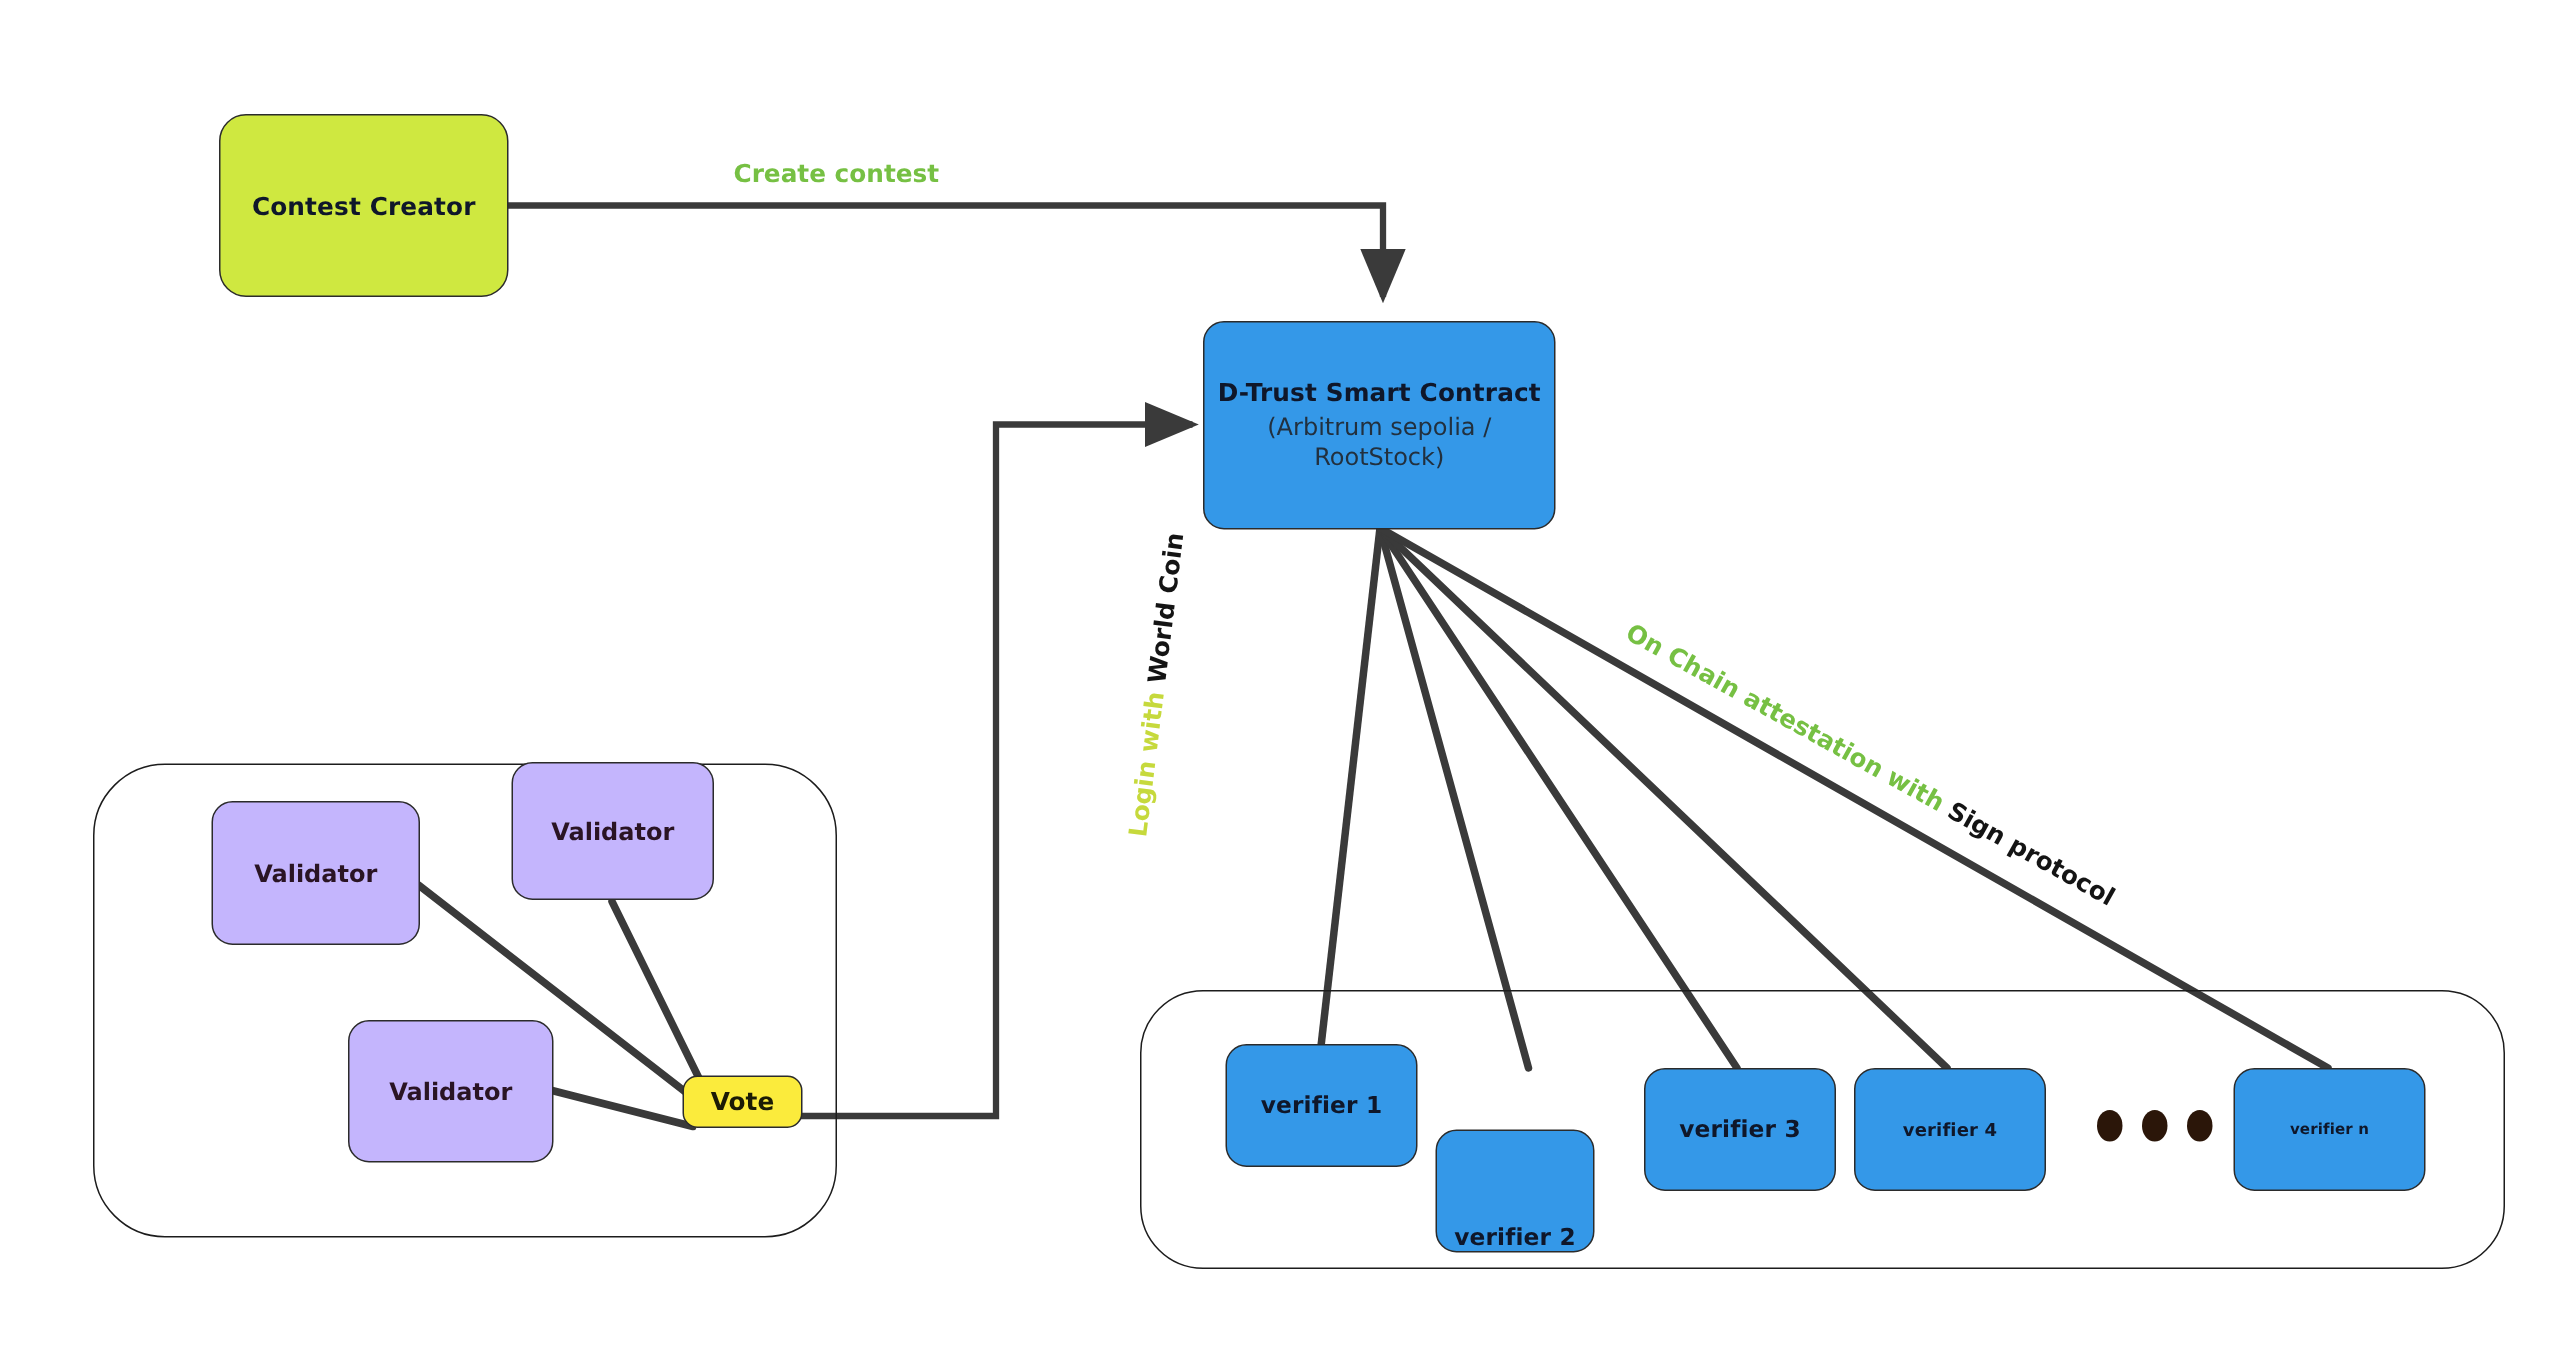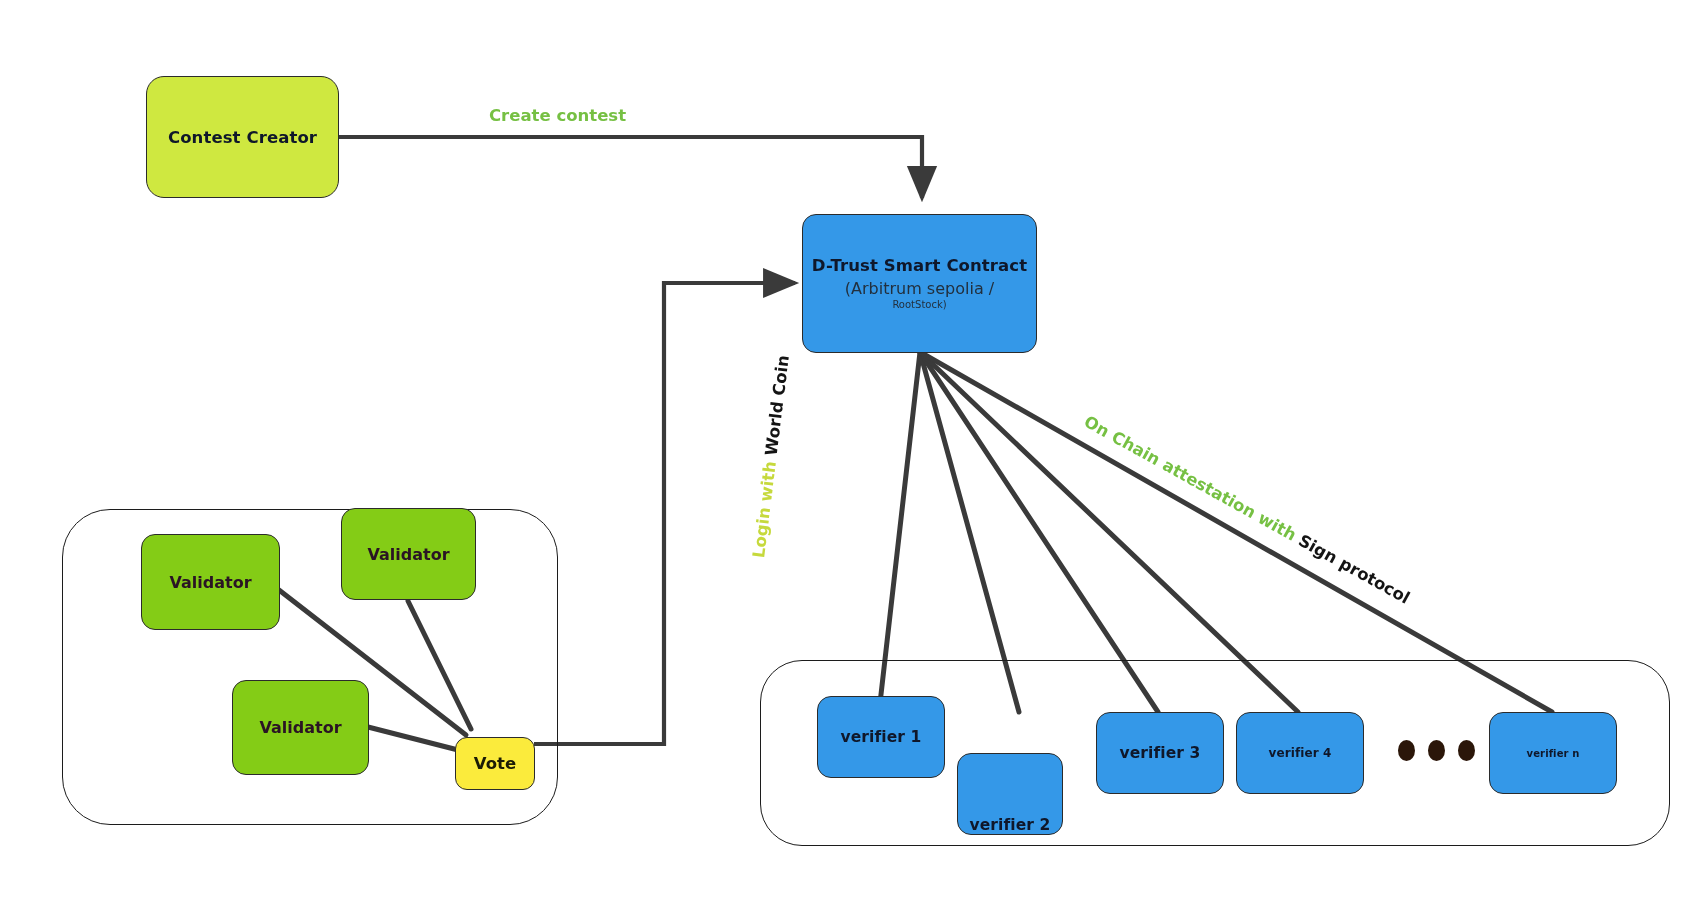--- a/index.html
+++ b/index.html
@@ -39,21 +39,21 @@
   }
   .node-green {
     background: #cfe840;
     border-radius: 18px;
   }
   .node-blue {
     background: #3498e8;
     border-radius: 14px;
   }
   .node-pink {
-    background: #84cc16;
+    background: #c4b5fd;
     border-radius: 14px;
   }
   .node-yellow {
     background: #fbeb3c;
     border-radius: 10px;
   }
   .group-box {
     position: absolute;
     box-sizing: border-box;
     border: 1.8px solid #1c1c1c;
@@ -135,36 +135,36 @@
 
   <div class="group-box" style="left:760px; top:660px; width:910px; height:186px; border-radius:42px;"></div>
 
   <div class="node node-green" style="left:146px; top:76px; width:193px; height:122px;">
     <span class="t-title" style="font-size:16.5px;">Contest Creator</span>
   </div>
 
   <div class="node node-blue" style="left:802px; top:214px; width:235px; height:139px; padding:20px 8px;">
     <span class="t-title" style="font-size:16.5px; margin-bottom:4px;">D-Trust Smart Contract</span>
     <span class="t-sub" style="font-size:16px;">(Arbitrum sepolia /</span>
-    <span class="t-sub" style="font-size:10px;">RootStock)</span>
+    <span class="t-sub" style="font-size:16px;">RootStock)</span>
   </div>
 
   <div class="node node-pink" style="left:141px; top:534px; width:139px; height:96px;">
     <span class="t-pink" style="font-size:16px;">Validator</span>
   </div>
 
   <div class="node node-pink" style="left:341px; top:508px; width:135px; height:92px;">
     <span class="t-pink" style="font-size:16px;">Validator</span>
   </div>
 
   <div class="node node-pink" style="left:232px; top:680px; width:137px; height:95px;">
     <span class="t-pink" style="font-size:16px;">Validator</span>
   </div>
 
-  <div class="node node-yellow" style="left:455px; top:737px; width:80px; height:53px;border-radius:12px;">
+  <div class="node node-yellow" style="left:455px; top:717px; width:80px; height:35px;">
     <span class="t-yellow" style="font-size:16.5px;">Vote</span>
   </div>
 
   <div class="node node-blue" style="left:817px; top:696px; width:128px; height:82px;">
     <span class="t-title" style="font-size:15.5px;">verifier 1</span>
   </div>
 
   <div class="node node-blue" style="left:957px; top:753px; width:106px; height:82px;justify-content:flex-end;">
     <span class="t-title" style="font-size:15.5px;">verifier 2</span>
   </div>

